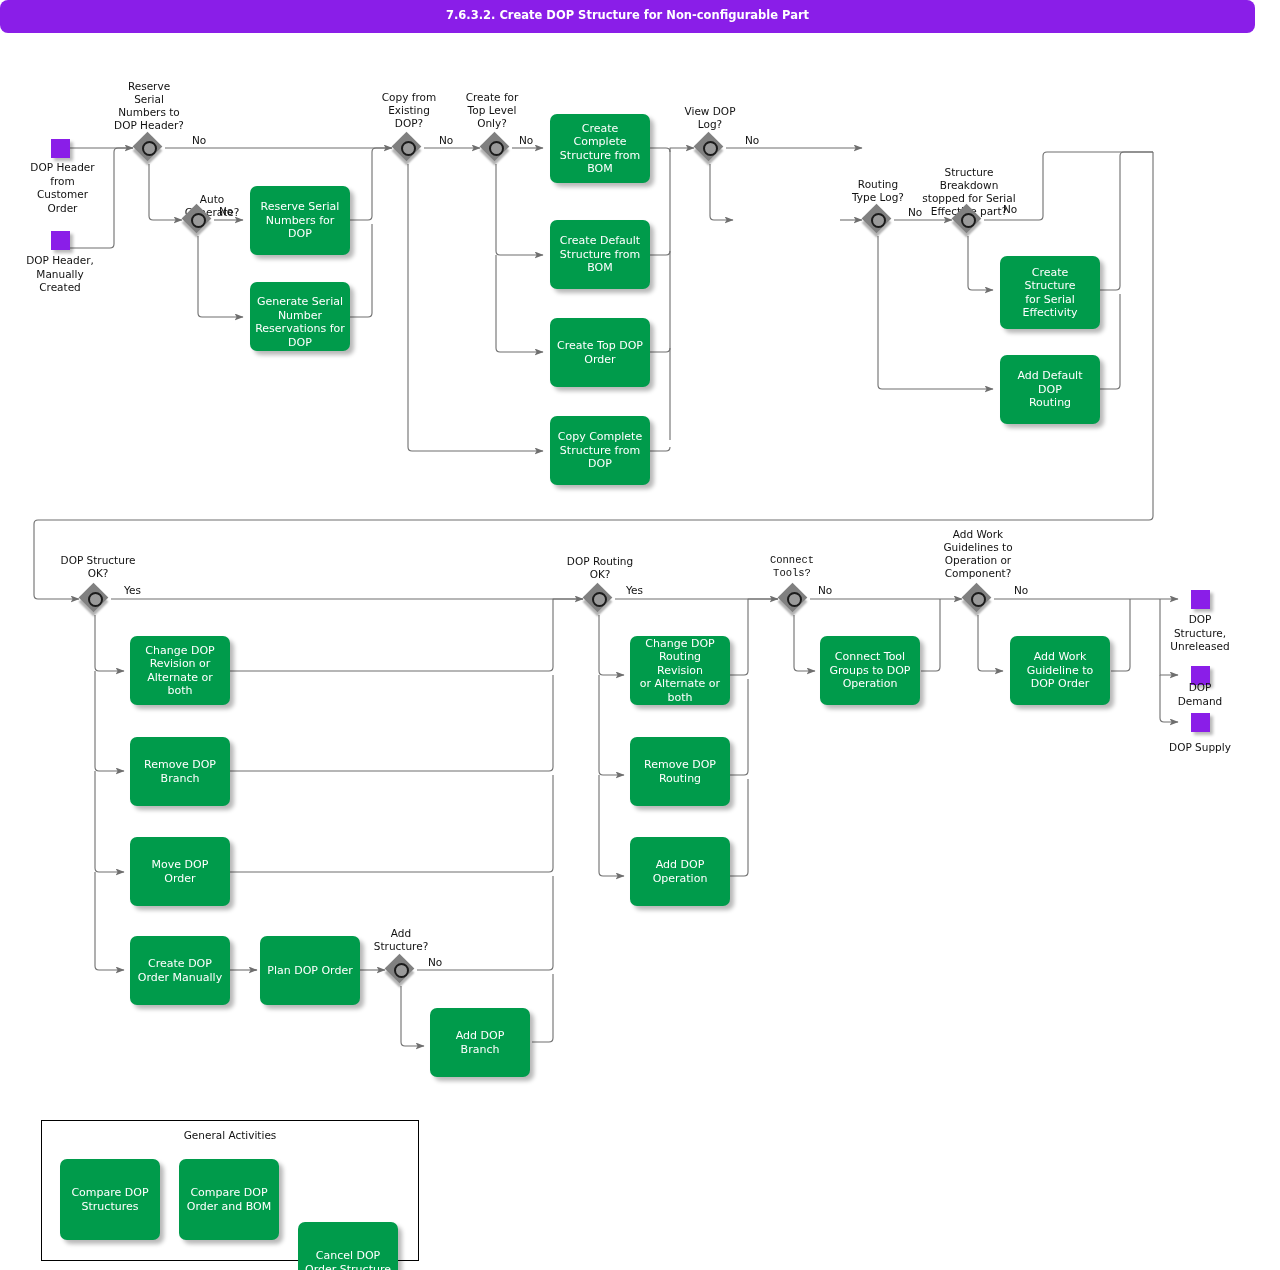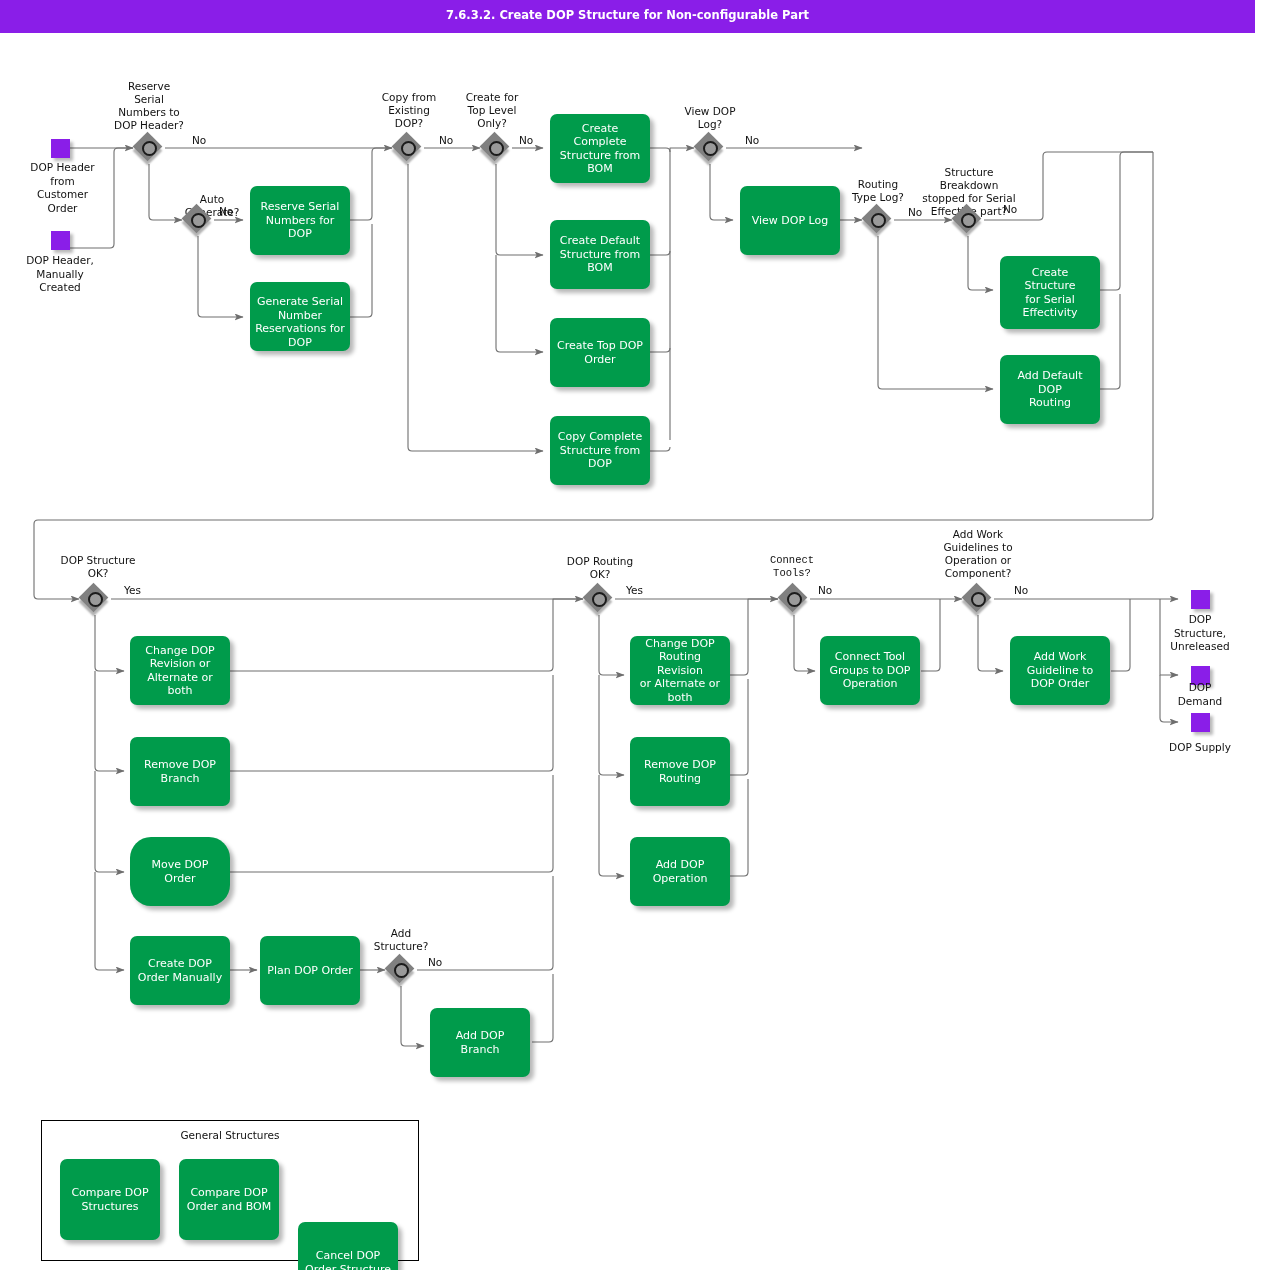--- a/index.html
+++ b/index.html
@@ -2,20 +2,21 @@
 <html><head>
 <meta charset="utf-8">
 <style>
   html,body{margin:0;padding:0;background:#ffffff;}
   body{font-family:"DejaVu Sans",sans-serif;}
   #page{position:relative;width:1280px;height:1270px;overflow:hidden;background:#fff;}
 
   #titlebar{
     position:absolute;left:0;top:0;width:1255px;height:33px;
     background:#8A1EE8;
+    border-radius:8px;
   }
   #titlebar .t{
     position:absolute;left:0;right:0;top:8px;text-align:center;
     color:#ffffff;font-size:11.5px;font-weight:bold;
     font-family:"DejaVu Sans",sans-serif;letter-spacing:0px;
   }
 
   svg#wires{position:absolute;left:0;top:0;width:1280px;height:1270px;}
 
   .node{
@@ -291,37 +292,34 @@
   <div class="node" style="left:550px;top:220px;width:100px;height:69px;">
       <span>Create Default<br>Structure from<br>BOM</span>
     </div>
   <div class="node" style="left:550px;top:318px;width:100px;height:69px;">
       <span>Create Top DOP<br>Order</span>
     </div>
   <div class="node" style="left:550px;top:416px;width:100px;height:69px;">
       <span>Copy Complete<br>Structure from<br>DOP</span>
     </div>
 
-  <div class="node" style="left:740px;top:186px;width:100px;height:69px;">
-      <span>View DOP Log</span>
-    </div>
   <div class="node" style="left:1000px;top:256px;width:100px;height:73px;">
       <span>Create Structure<br>for Serial<br>Effectivity</span>
     </div>
   <div class="node" style="left:1000px;top:355px;width:100px;height:69px;">
       <span>Add Default DOP<br>Routing</span>
     </div>
 
   <div class="node" style="left:130px;top:636px;width:100px;height:69px;">
       <span>Change DOP<br>Revision or<br>Alternate or<br>both</span>
     </div>
   <div class="node" style="left:130px;top:737px;width:100px;height:69px;">
       <span>Remove DOP<br>Branch</span>
     </div>
-  <div class="node" style="left:130px;top:837px;width:100px;height:69px;border-radius:21px;">
+  <div class="node" style="left:130px;top:837px;width:100px;height:69px;">
       <span>Move DOP Order</span>
     </div>
   <div class="node" style="left:130px;top:936px;width:100px;height:69px;">
       <span>Create DOP<br>Order Manually</span>
     </div>
   <div class="node" style="left:430px;top:1008px;width:100px;height:69px;">
       <span>Add DOP Branch</span>
     </div>
   <div class="node" style="left:260px;top:936px;width:100px;height:69px;">
       <span>Plan DOP Order</span>
@@ -338,21 +336,21 @@
     </div>
 
   <div class="node" style="left:820px;top:636px;width:100px;height:69px;">
       <span>Connect Tool<br>Groups to DOP<br>Operation</span>
     </div>
   <div class="node" style="left:1010px;top:636px;width:100px;height:69px;">
       <span>Add Work<br>Guideline to<br>DOP Order</span>
     </div>
 
   <div id="genbox">
-    <div id="genboxtitle">General Structures</div>
+    <div id="genboxtitle">General Activities</div>
   </div>
   <div class="node" style="left:60px;top:1159px;width:100px;height:81px;">
       <span>Compare DOP<br>Structures</span>
     </div>
   <div class="node" style="left:179px;top:1159px;width:100px;height:81px;">
       <span>Compare DOP<br>Order and BOM</span>
     </div>
   <div class="node" style="left:298px;top:1222px;width:100px;height:81px;">
       <span>Cancel DOP<br>Order Structure</span>
     </div>

